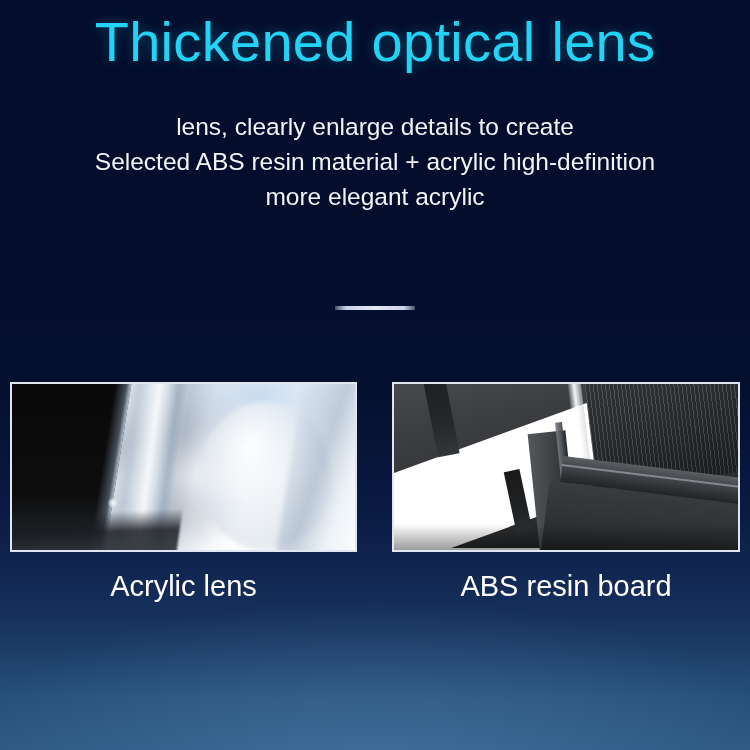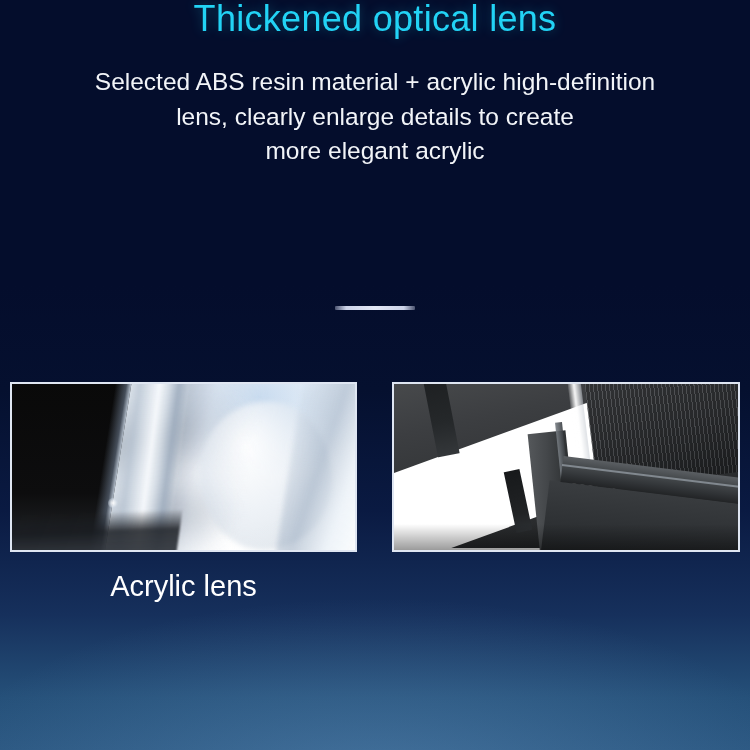--- a/index.html
+++ b/index.html
@@ -30,22 +30,22 @@
 
   
   .header {
     position: absolute;
     left: 0;
     top: 0;
     width: 750px;
     text-align: center;
   }
   .title {
-    margin: 0;
-    font-size: 36px;
+    margin: 12px;
+    font-size: 56px;
     font-weight: 400;
     letter-spacing: 0.3px;
     color: #22d3f5;
     line-height: 1.08;
     text-shadow: 0 0 12px rgba(34,211,245,0.30);
   }
   .subtitle {
     margin: 0;
     padding-top: 26px;
     font-size: 24.5px;
@@ -376,22 +376,22 @@
 </style>
 </head>
 <body>
 
 <div class="poster">
 
   <div class="header">
     <h1 class="title">Thickened optical lens</h1>
 
     <p class="subtitle">
+      <span class="subtitle-line">lens, clearly enlarge details to create</span>
       <span class="subtitle-line">Selected ABS resin material + acrylic high-definition</span>
-      <span class="subtitle-line">lens, clearly enlarge details to create</span>
       <span class="subtitle-line">more elegant acrylic</span>
     </p>
   </div>
 
   <div class="divider-wrap">
     <span class="divider"></span>
   </div>
 
   <div class="panels">
 
@@ -424,15 +424,16 @@
         <div class="abs-rail"></div>
         <div class="abs-rail-line"></div>
         <div class="abs-bottom-shadow"></div>
       </div>
     </div>
 
   </div>
 
   <div class="captions">
     <div class="caption caption-left">Acrylic lens</div>
+    <div class="caption caption-right">ABS resin board</div>
   </div>
 
 </div>
 
 </body></html>

